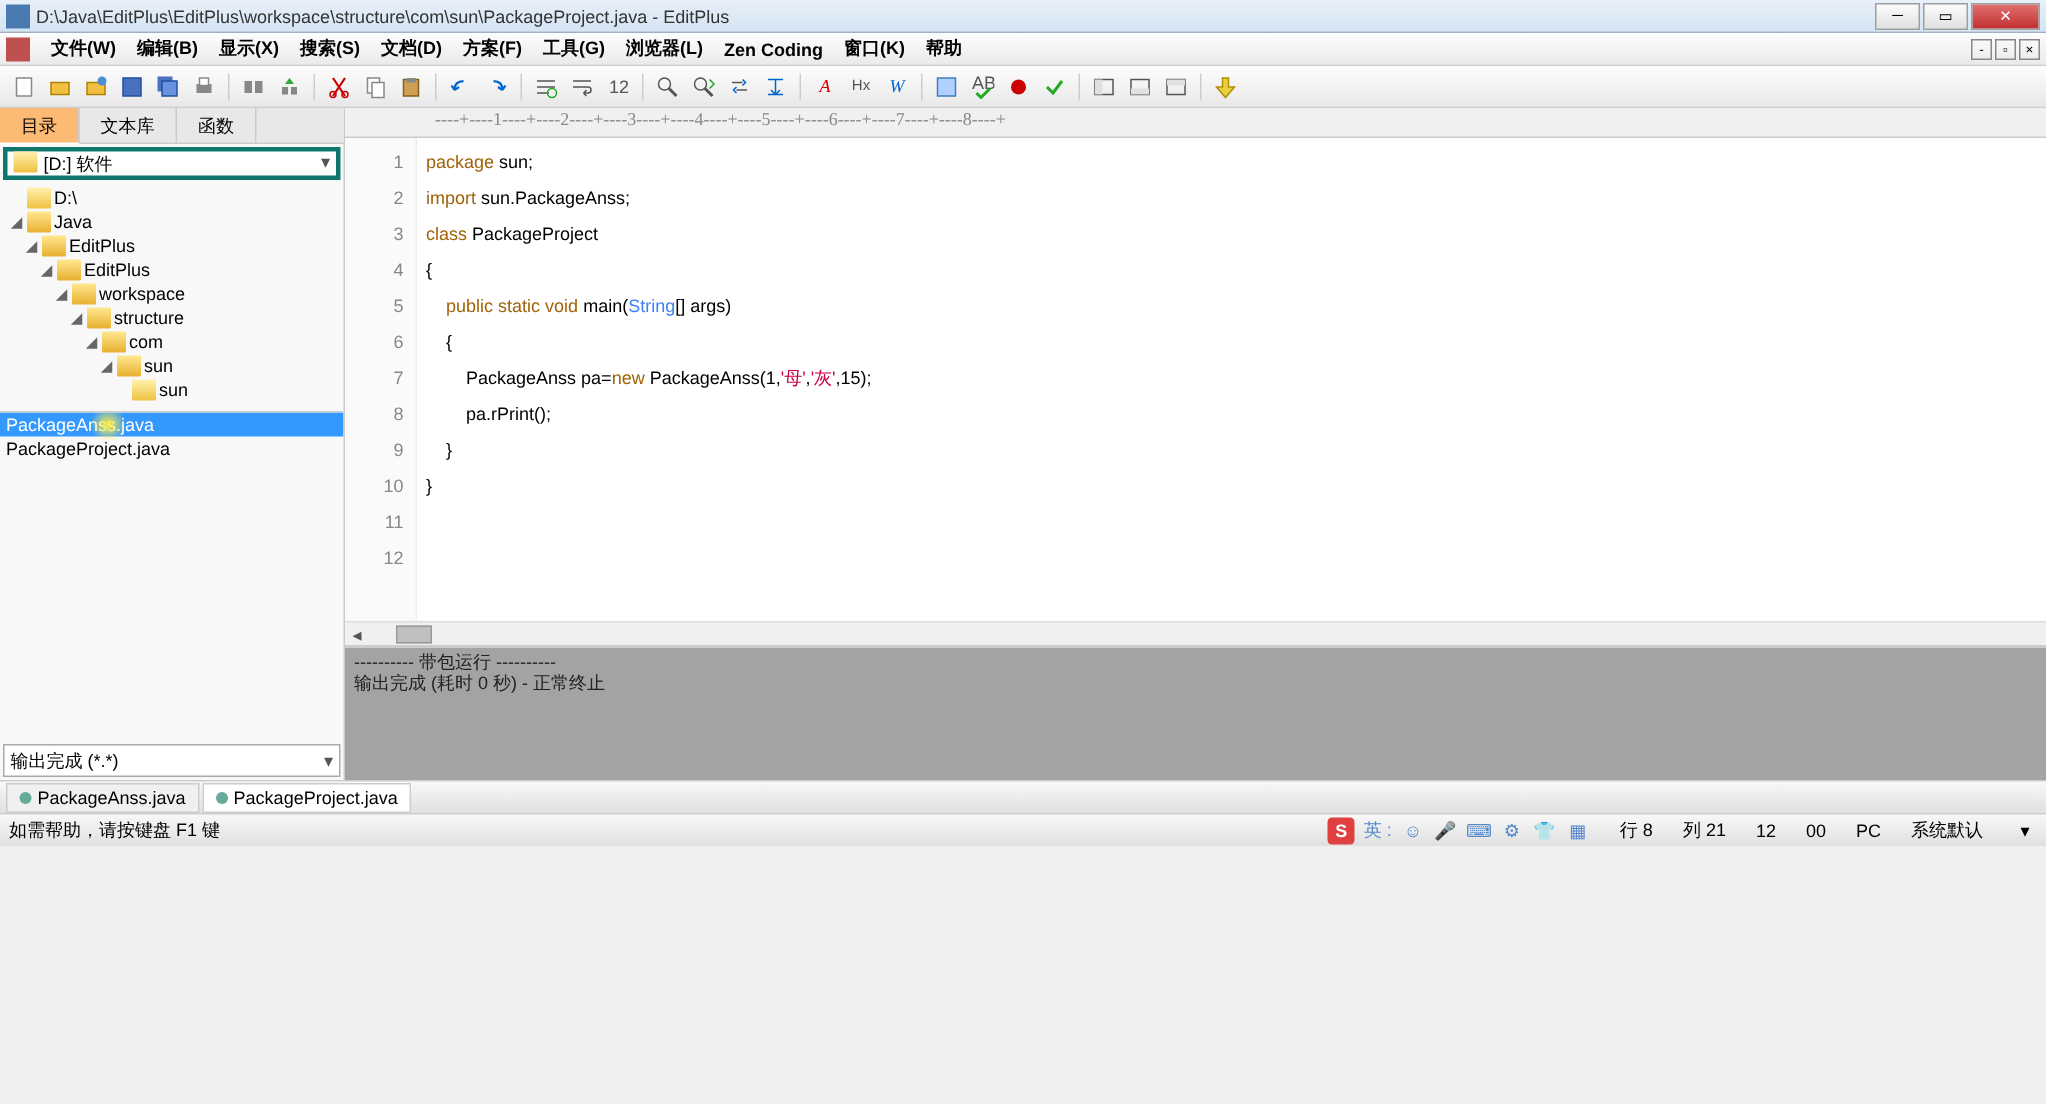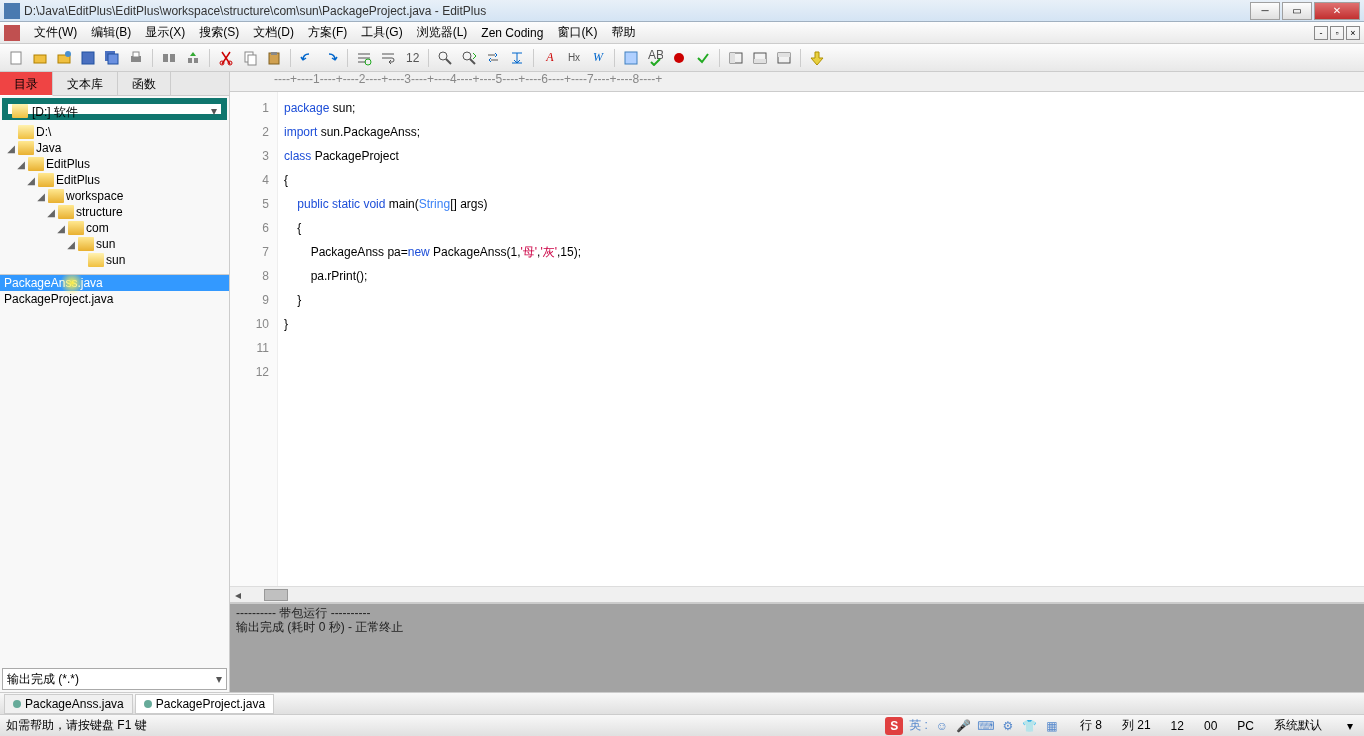--- a/index.html
+++ b/index.html
@@ -1,63 +1,63 @@
 <!DOCTYPE html>
 <html><head>
 <meta charset="utf-8">
 <style>
 * { margin: 0; padding: 0; box-sizing: border-box; font-family: "Microsoft YaHei", SimSun, Arial, sans-serif; font-size: 12px; }
 body { background: #f0f0f0; overflow: hidden; }
-.window { width: 1364px; height: 736px; display: flex; flex-direction: column; background: #fff; }
+.window { width: 1364px; height: 564px; display: flex; flex-direction: column; background: #fff; }
 
 .titlebar { height: 22px; background: linear-gradient(to bottom, #e8f0f8, #d4e4f4); display: flex; align-items: center; padding: 0 4px; border-bottom: 1px solid #a0b0c0; }
 .titlebar-icon { width: 16px; height: 16px; background: #4a7ab0; margin-right: 4px; }
 .titlebar-text { flex: 1; color: #333; }
 .titlebar-btns { display: flex; gap: 2px; }
 .tbtn { width: 30px; height: 18px; background: linear-gradient(to bottom,#fdfdfd,#e0e0e0); border: 1px solid #a0a0a0; display:flex; align-items:center; justify-content:center; font-size:10px; }
 .tbtn.close { background: linear-gradient(to bottom,#e07070,#c23030); color:#fff; width:46px; }
 
 .menubar { height: 22px; background: linear-gradient(to bottom,#fdfdfd,#eaeaea); display: flex; align-items: center; padding: 0 4px; gap: 2px; border-bottom: 1px solid #ccc; }
 .menubar-icon { width:16px; height:16px; background:#c05050; margin-right:6px; }
-.menuitem { padding: 2px 6px; cursor: default; }
+.menuitem { padding: 2px 6px; cursor: default; font-weight: bold; }
 .menu-right { margin-left:auto; display:flex; gap:2px; }
 .wbtn { width:14px; height:14px; border:1px solid #888; display:flex;align-items:center;justify-content:center;font-size:9px;}
 
 .toolbar { height: 28px; background: linear-gradient(to bottom,#fdfdfd,#e8e8e8); display: flex; align-items: center; padding: 0 6px; gap: 4px; border-bottom: 1px solid #ccc; }
 .tool { width: 20px; height: 20px; display:flex; align-items:center; justify-content:center; border:1px solid transparent; }
 .sep { width:1px; height:18px; background:#ccc; margin:0 2px; }
 
 .body-row { flex:1; display:flex; overflow:hidden; }
 
 .sidebar { width: 230px; display:flex; flex-direction:column; border-right:1px solid #ccc; background:#f8f8f8; }
 .side-tabs { height: 24px; display:flex; border-bottom:1px solid #ccc; background:#e8e8e8; }
 .side-tab { padding: 4px 14px; border-right:1px solid #ccc; cursor:default; }
-.side-tab.active { background:#ef4444; border-bottom:1px solid #fff; margin-bottom:-1px; }
-.drive-sel { height:22px; margin:2px; border:6px solid #0f766e; background:#fff; display:flex; padding:0 4px; }
+.side-tab.active { background:#fdba74; border-bottom:1px solid #fff; margin-bottom:-1px; }
+.drive-sel { height:22px; margin:2px; border:3px solid #0f766e; background:#fff; display:flex; padding:0 4px; }
 .drive-sel .fico { margin-right:4px; }
 .tree { flex:0 0 auto; padding:2px 4px 6px 4px; overflow:auto; }
 .tree-item { display:flex; align-items:center; padding:1px 0; cursor:default; white-space:nowrap; }
 .tw { width:14px; display:inline-flex; justify-content:center; color:#666; font-size:10px; }
 .fico { width:16px; height:14px; display:inline-block; margin-right:2px;}
 .folder { background: linear-gradient(to bottom,#fff2b0,#f0c040); border-radius:1px; }
 .folder-open { background: linear-gradient(to bottom,#ffe890,#e8b030); border-radius:1px; }
 .file-list { flex:1; border-top:1px solid #ccc; overflow:auto; }
 .file-item { padding:1px 4px; cursor:default; }
 .file-item.sel { background:#3399ff; color:#fff; }
 .cursor-spot { position:relative; }
 .cursor-spot::after { content:''; position:absolute; left:60px; top:-4px; width:24px; height:24px; background:radial-gradient(circle,#ffee44 0%,rgba(255,238,68,0) 70%); border-radius:50%; pointer-events:none; }
 .filter-sel { height:22px; margin:2px; border:1px solid #aaa; background:#fff; display:flex; align-items:center; padding:0 4px; }
 
 .editor-pane { flex:1; display:flex; flex-direction:column; overflow:hidden; }
 .ruler { height:20px; background:#f0f0f0; border-bottom:1px solid #ccc; position:relative; font-family:Consolas,monospace; font-size:11px; color:#888; overflow:hidden;}
-.ruler-inner { position:absolute; left:44px; top:0; white-space:nowrap; letter-spacing:0;}
+.ruler-inner { position:absolute; left:60px; top:0; white-space:nowrap; letter-spacing:0;font-family:Liberation Serif, serif;}
 .editor-body { flex:1; display:flex; overflow:auto; background:#fff; font-family:Consolas,'Courier New',monospace; font-size:19px; }
 .gutter { width:48px; text-align:right; padding:4px 8px 4px 0; color:#888; background:#fafafa; border-right:1px solid #eee; line-height:24px; }
 .code { padding:4px 0 4px 6px; line-height:24px; white-space:pre; }
-.kw { color:#1d4ed8; }
+.kw { color:#a16207; }
 .str { color:#cc0044; }
 .type { color:#3b82f6; }
 .editor-hscroll { height:16px; background:#f0f0f0; border-top:1px solid #ddd; display:flex; align-items:center; }
 .hscroll-thumb { width:24px; height:12px; background:#c0c0c0; border:1px solid #999; margin-left:18px;}
 
 .output { height: 90px; background:#a3a3a3; border-top:2px solid #ccc; padding:2px 6px; font-size:11px; color:#222; overflow:auto; font-family:SimSun,monospace; line-height:14px;}
 
 .bottom-tabs { height:22px; background:linear-gradient(to bottom,#f8f8f8,#e0e0e0); border-top:1px solid #ccc; display:flex; align-items:center; padding:0 4px; gap:2px;}
 .btab { padding:2px 8px; background:#f0f0f0; border:1px solid #ccc; display:flex; align-items:center; gap:4px; font-size:11px; cursor:default;}
 .btab.active { background:#fff; }

